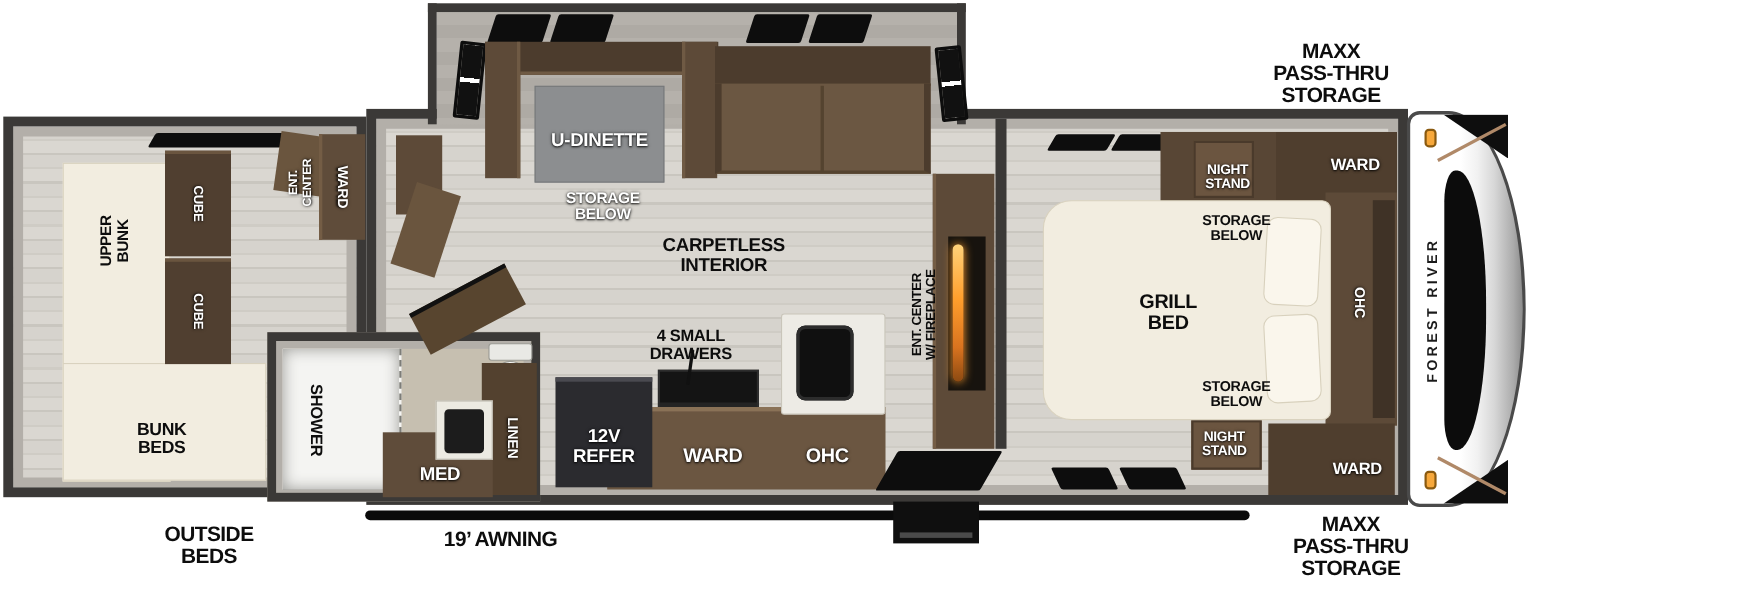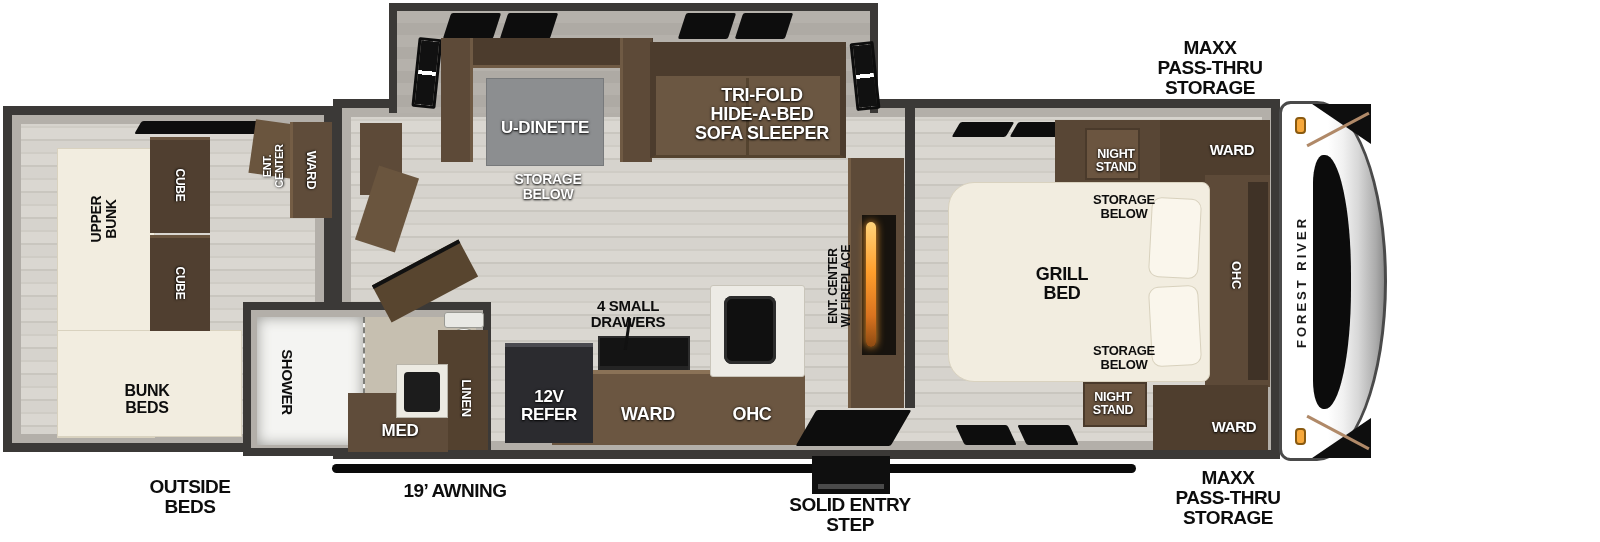--- a/index.html
+++ b/index.html
@@ -131,43 +131,40 @@
 
   <div class="lbl ext" style="left:1210px;top:68px;font-size:19px;">MAXX
 PASS-THRU
 STORAGE</div>
   <div class="lbl ext" style="left:1228px;top:498px;font-size:19px;">MAXX
 PASS-THRU
 STORAGE</div>
   <div class="lbl ext" style="left:190px;top:497px;font-size:19px;">OUTSIDE
 BEDS</div>
   <div class="lbl ext" style="left:455px;top:491px;font-size:19px;">19’ AWNING</div>
-  <div class="lbl ext" style="left:850px;top:515px;font-size:19px;">SOLID ENTRY
-STEP</div>
 
   <div class="lbl b vup" style="left:104px;top:219px;font-size:14px;">UPPER
 BUNK</div>
   <div class="lbl b" style="left:147px;top:400px;font-size:16px;">BUNK
 BEDS</div>
   <div class="lbl w vdn" style="left:180px;top:185px;font-size:12px;">CUBE</div>
   <div class="lbl w vdn" style="left:180px;top:283px;font-size:12px;">CUBE</div>
   <div class="lbl w vup" style="left:274px;top:166px;font-size:11px;">ENT.
 CENTER</div>
   <div class="lbl w vdn" style="left:311px;top:170px;font-size:13px;">WARD</div>
 
   <div class="lbl b vdn" style="left:287px;top:382px;font-size:15px;">SHOWER</div>
   <div class="lbl w" style="left:400px;top:431px;font-size:17px;">MED</div>
   <div class="lbl w vdn" style="left:466px;top:398px;font-size:13px;">LINEN</div>
 
   <div class="lbl w" style="left:545px;top:128px;font-size:17px;">U-DINETTE</div>
   <div class="lbl w" style="left:548px;top:187px;font-size:14px;">STORAGE
 BELOW</div>
-  <div class="lbl w" style="left:762px;top:114px;font-size:18px;">TRI-FOLD
-HIDE-A-BED
-SOFA SLEEPER</div>
+  <div class="lbl b" style="left:658px;top:232px;font-size:17px;">CARPETLESS
+INTERIOR</div>
   <div class="lbl b" style="left:628px;top:314px;font-size:15px;">4 SMALL
 DRAWERS</div>
   <div class="lbl b vup" style="left:840px;top:286px;font-size:12px;">ENT. CENTER
 W/ FIREPLACE</div>
 
   <div class="lbl w" style="left:549px;top:406px;font-size:17px;">12V
 REFER</div>
   <div class="lbl w" style="left:648px;top:414px;font-size:18px;">WARD</div>
   <div class="lbl w" style="left:752px;top:414px;font-size:18px;">OHC</div>
 

